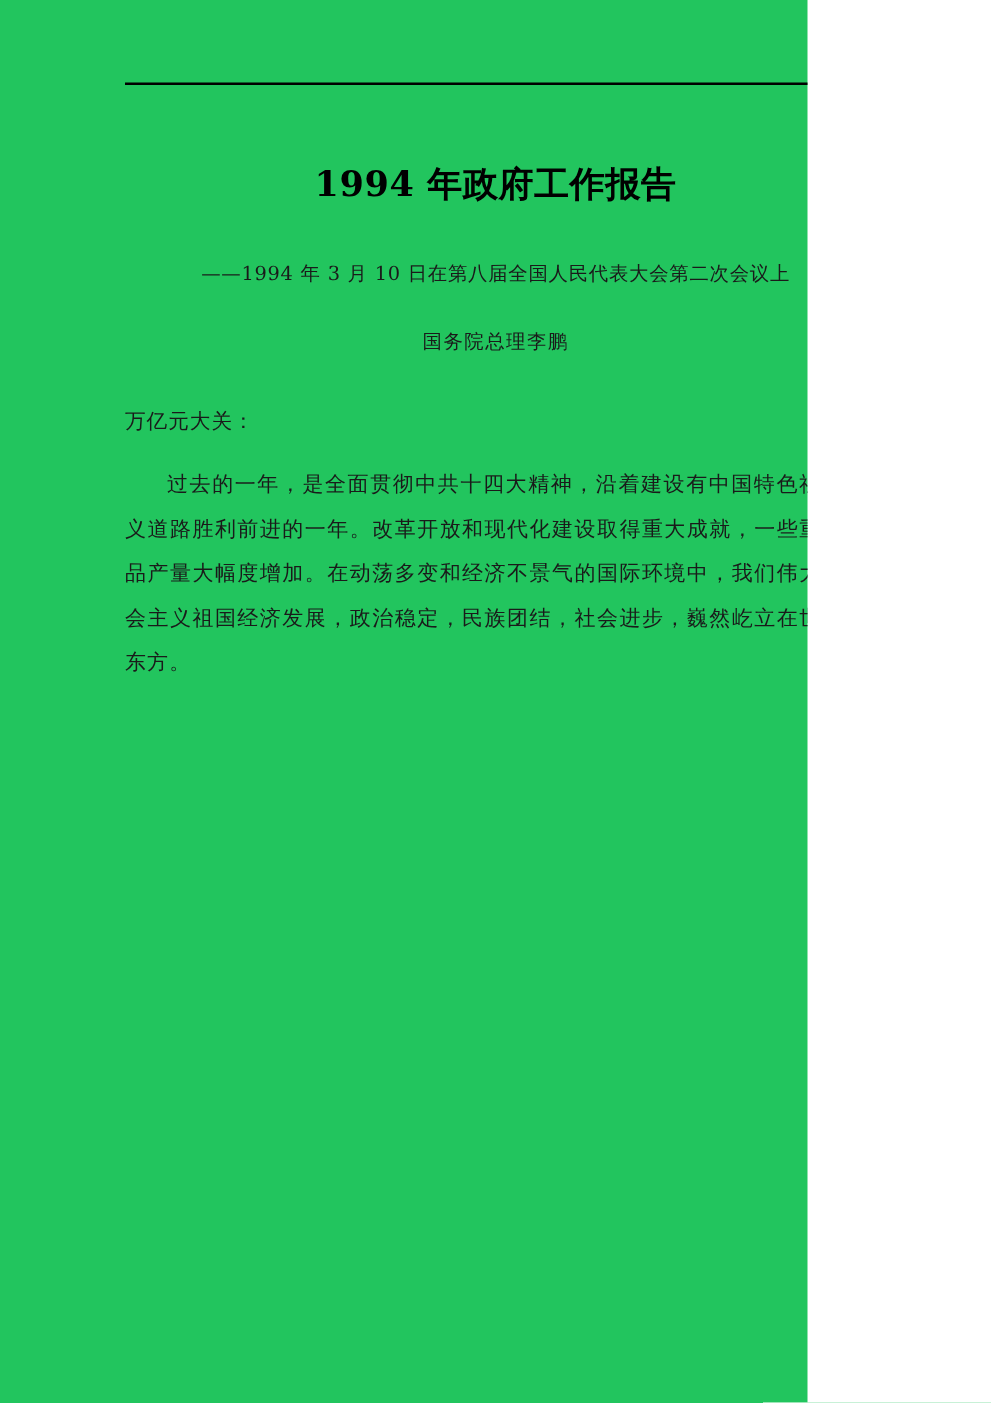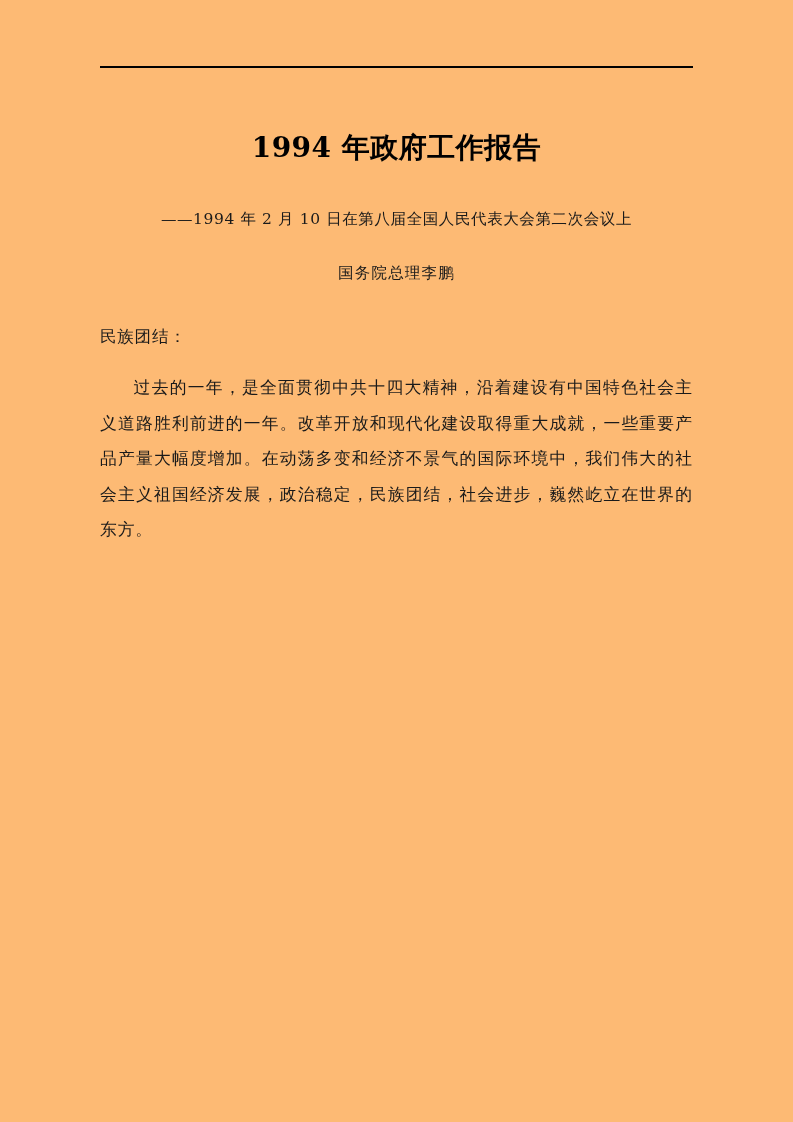--- a/index.html
+++ b/index.html
@@ -7,23 +7,23 @@
     margin: 0;
     padding: 0;
     background: #ffffff;
   }
   body {
     font-family: "DejaVu Serif", "Liberation Serif", serif;
     -webkit-font-smoothing: antialiased;
   }
   .page {
     position: relative;
-    width: 793px;
+    width: 646px;
     height: 1122px;
-    background: #fdba74;
+    background: #22c55e;
     overflow: hidden;
     box-sizing: border-box;
   }
 
   
   .header-rule-wrap {
     position: absolute;
     left: 100px;
     top: 66px;
     width: 593px;
@@ -115,25 +115,25 @@
 <div class="page">
 
   <div class="header-rule-wrap">
     <div class="header-rule"></div>
   </div>
 
   <div class="content">
 
     <h1 class="doc-title">1994 年政府工作报告</h1>
 
-    <p class="subtitle">——1994 年 2 月 10 日在第八届全国人民代表大会第二次会议上</p>
+    <p class="subtitle">——1994 年 3 月 10 日在第八届全国人民代表大会第二次会议上</p>
 
     <p class="subtitle author">国务院总理李鹏</p>
 
-    <p class="salutation">民族团结：</p>
+    <p class="salutation">万亿元大关：</p>
 
 
 
     <p class="para">过去的一年，是全面贯彻中共十四大精神，沿着建设有中国特色社会主义道路胜利前进的一年。改革开放和现代化建设取得重大成就，一些重要产品产量大幅度增加。在动荡多变和经济不景气的国际环境中，我们伟大的社会主义祖国经济发展，政治稳定，民族团结，社会进步，巍然屹立在世界的东方。</p>
 
 
   </div>
 </div>
 
 </body></html>

